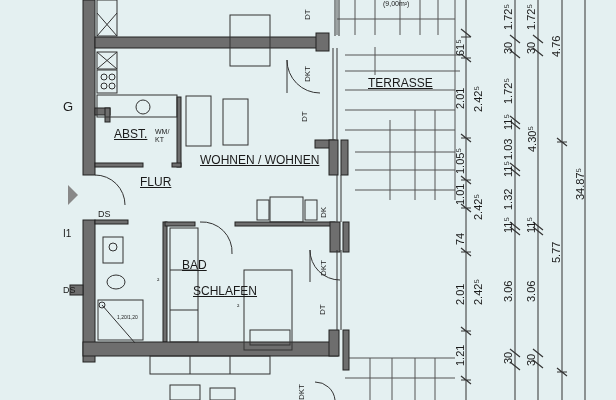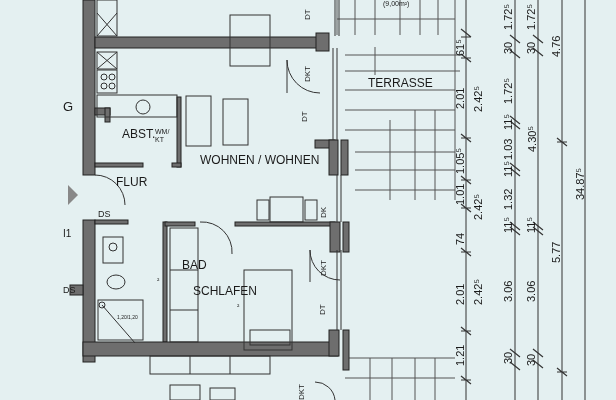--- a/index.html
+++ b/index.html
@@ -4,21 +4,21 @@
 <style>
   html, body { margin:0; padding:0; }
   body {
     width:616px; height:400px; overflow:hidden;
     background:#e4f0f1;
     font-family:"Liberation Sans", sans-serif;
     position:relative;
   }
   svg { position:absolute; left:0; top:0; }
   .lbl { position:absolute; color:#1a1a1a; font-size:12px; white-space:nowrap; }
-  .room { font-size:12px; }
+  .room { font-size:12px;text-decoration:underline; }
   .small { font-size:7px; }
   .tiny { font-size:5px; }
   .vert { transform-origin:left top; transform:rotate(-90deg); }
   .dim { position:absolute; font-size:11px; color:#1a1a1a; transform-origin:left top; transform:rotate(-90deg); white-space:nowrap; }
 </style>
 </head>
 <body>
 
 <svg width="616" height="400" viewBox="0 0 616 400">
 
@@ -170,23 +170,23 @@
     <rect x="170" y="385" width="30" height="15"></rect>
     <rect x="210" y="388" width="25" height="12"></rect>
   </g>
 
   <path d="M68 185 L78 195 L68 205 Z" fill="#888"></path>
 </svg>
 
 <div class="lbl room" style="left:368px;top:76px;">TERRASSE</div>
 <div class="lbl small" style="left:383px;top:0px;">(9,00m²)</div>
 <div class="lbl room" style="left:200px;top:153px;">WOHNEN / WOHNEN</div>
-<div class="lbl room" style="left:122px;top:127px;">ABST.</div>
+<div class="lbl room" style="left:114px;top:127px;">ABST.</div>
 <div class="lbl small" style="left:155px;top:128px;width:14px;white-space:normal;line-height:8px;">WM/ KT</div>
-<div class="lbl room" style="left:116px;top:175px;">FLUR</div>
+<div class="lbl room" style="left:140px;top:175px;">FLUR</div>
 <div class="lbl room" style="left:134px;top:258px;margin-left:48px;">BAD</div>
 <div class="lbl room" style="left:193px;top:284px;">SCHLAFEN</div>
 
 <div class="lbl" style="left:63px;top:99px;font-size:13px;">G</div>
 <div class="lbl" style="left:63px;top:228px;font-size:10px;">I1</div>
 <div class="lbl small" style="left:98px;top:209px;font-size:9px;">DS</div>
 <div class="lbl small" style="left:63px;top:285px;font-size:9px;">DS</div>
 <div class="lbl tiny" style="left:117px;top:314px;">1,20/1,20</div>
 <div class="lbl small" style="left:157px;top:276px;">²</div>
 <div class="lbl small" style="left:237px;top:302px;">²</div>

